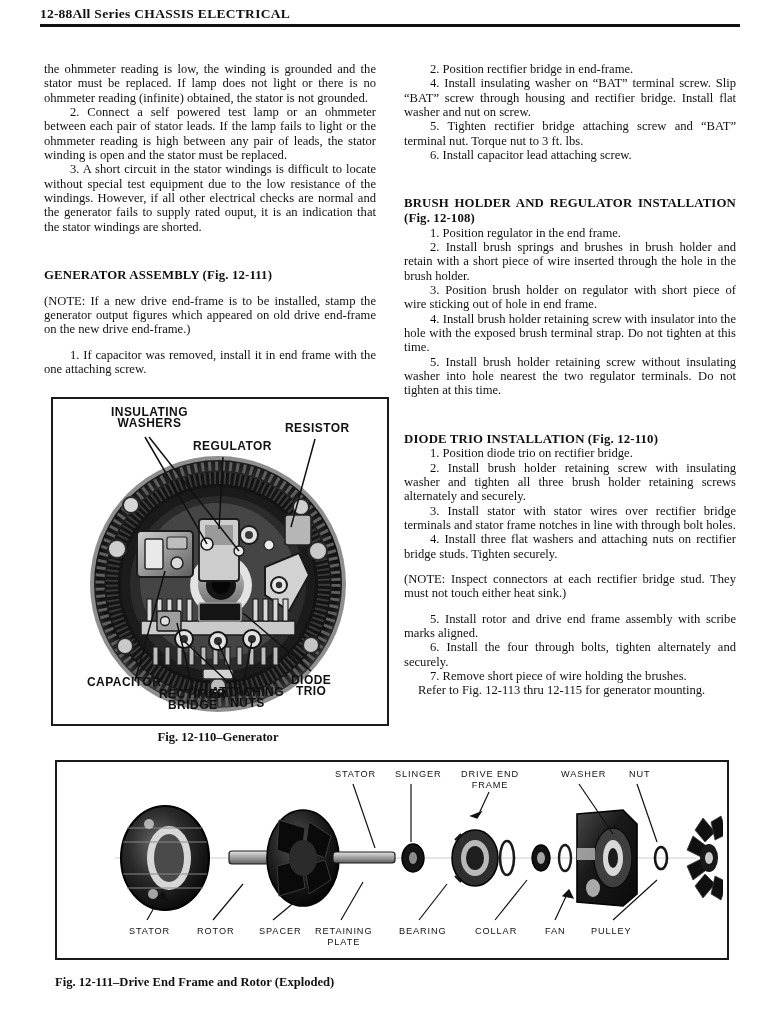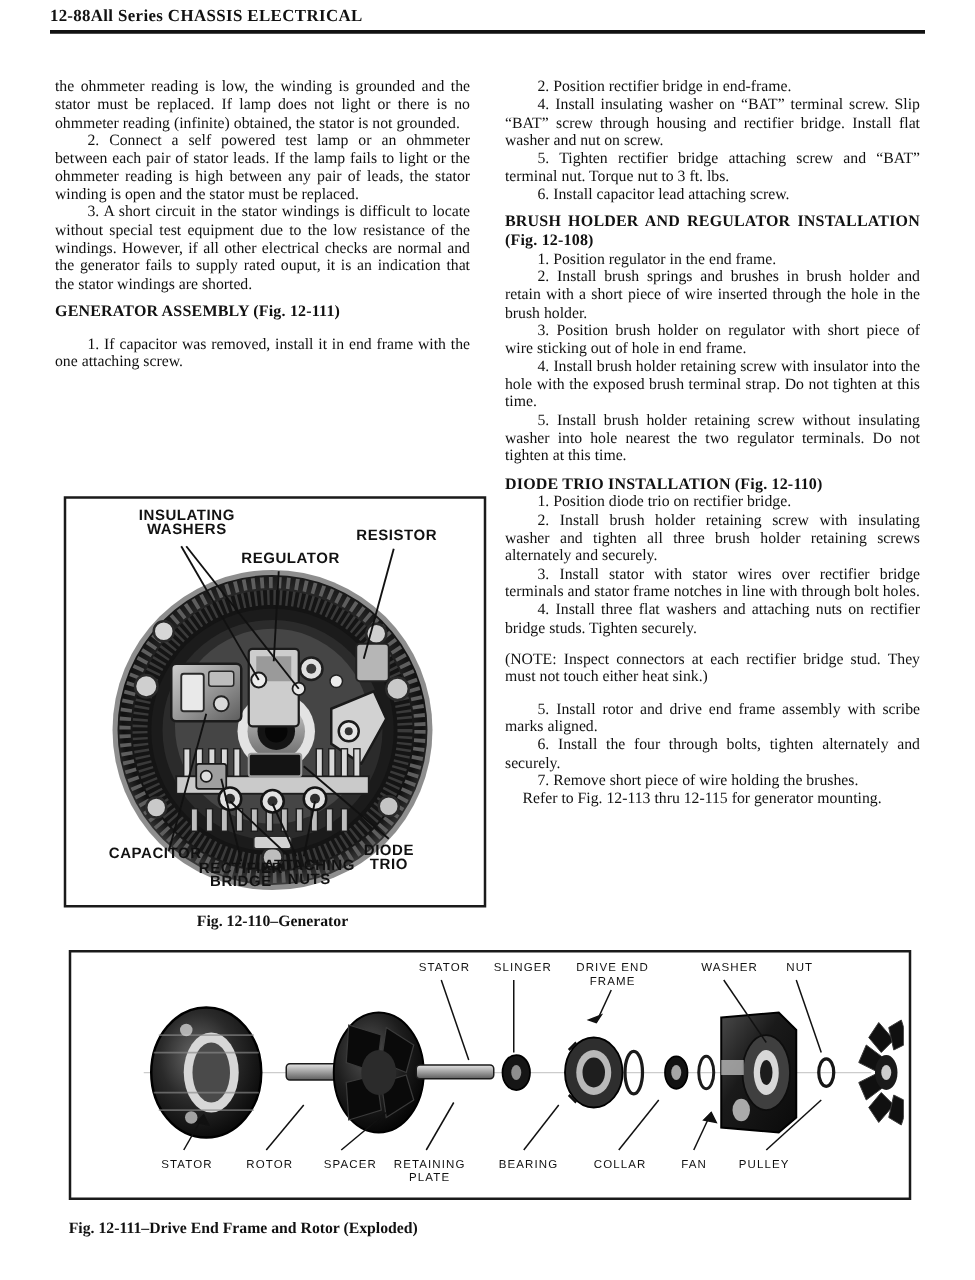--- a/index.html
+++ b/index.html
@@ -72,21 +72,21 @@
   }
   .col h2 {
     font-family: "Liberation Serif", serif;
     font-size: 12.8px;
     font-weight: bold;
     line-height: 14.6px;
     margin: 0;
     letter-spacing: .15px;
   }
   .col h2.spaced-lg {
-    margin-top: 8px;
+    margin-top: 34px;
   }
 
   
   #fig-110-frame {
     position: absolute;
     left: 51px;
     top: 397px;
     width: 334px;
     height: 325px;
     border: 2px solid #1a1a1a;
@@ -157,20 +157,21 @@
 <div id="page-header">
   <span class="folio">12-88</span><span class="head-title">All Series CHASSIS ELECTRICAL</span>
 </div>
 <div id="header-rule"></div>
 
 <div class="col" id="col-left">
   <p class="flush">the ohmmeter reading is low, the winding is grounded and the stator must be replaced. If lamp does not light or there is no ohmmeter reading (infinite) obtained, the stator is not grounded.</p>
   <p class="indent">2. Connect a self powered test lamp or an ohmmeter between each pair of stator leads. If the lamp fails to light or the ohmmeter reading is high between any pair of leads, the stator winding is open and the stator must be replaced.</p>
   <p class="indent">3. A short circuit in the stator windings is difficult to locate without special test equipment due to the low resistance of the windings. However, if all other electrical checks are normal and the generator fails to supply rated ouput, it is an indication that the stator windings are shorted.</p>
   <h2 class="spaced-lg">GENERATOR ASSEMBLY (Fig. 12-111)</h2>
+  <p class="flush gap">(NOTE: If a new drive end-frame is to be installed, stamp the generator output figures which appeared on old drive end-frame on the new drive end-frame.)</p>
   <p class="indent gap">1. If capacitor was removed, install it in end frame with the one attaching screw.</p>
 </div>
 
 <div class="col" id="col-right">
   <p class="indent">2. Position rectifier bridge in end-frame.</p>
   <p class="indent">4. Install insulating washer on “BAT” terminal screw. Slip “BAT” screw through housing and rectifier bridge. Install flat washer and nut on screw.</p>
   <p class="indent">5. Tighten rectifier bridge attaching screw and “BAT” terminal nut. Torque nut to 3 ft. lbs.</p>
   <p class="indent">6. Install capacitor lead attaching screw.</p>
 
   <h2 class="spaced-lg">BRUSH HOLDER AND REGULATOR INSTALLATION (Fig. 12-108)</h2>

